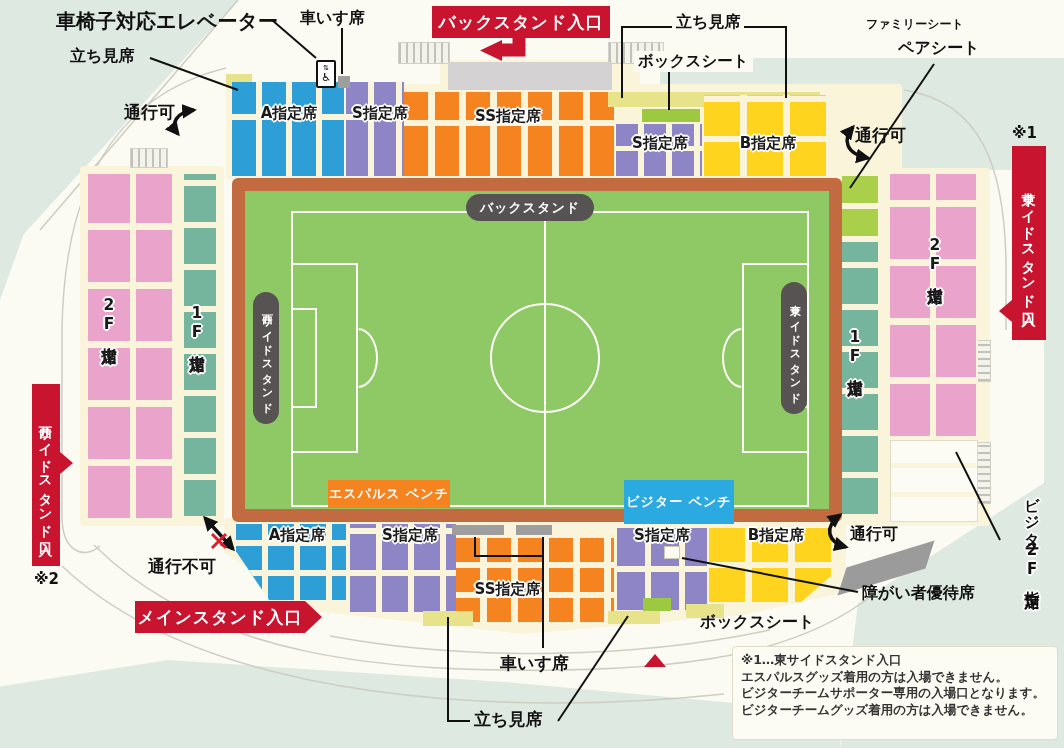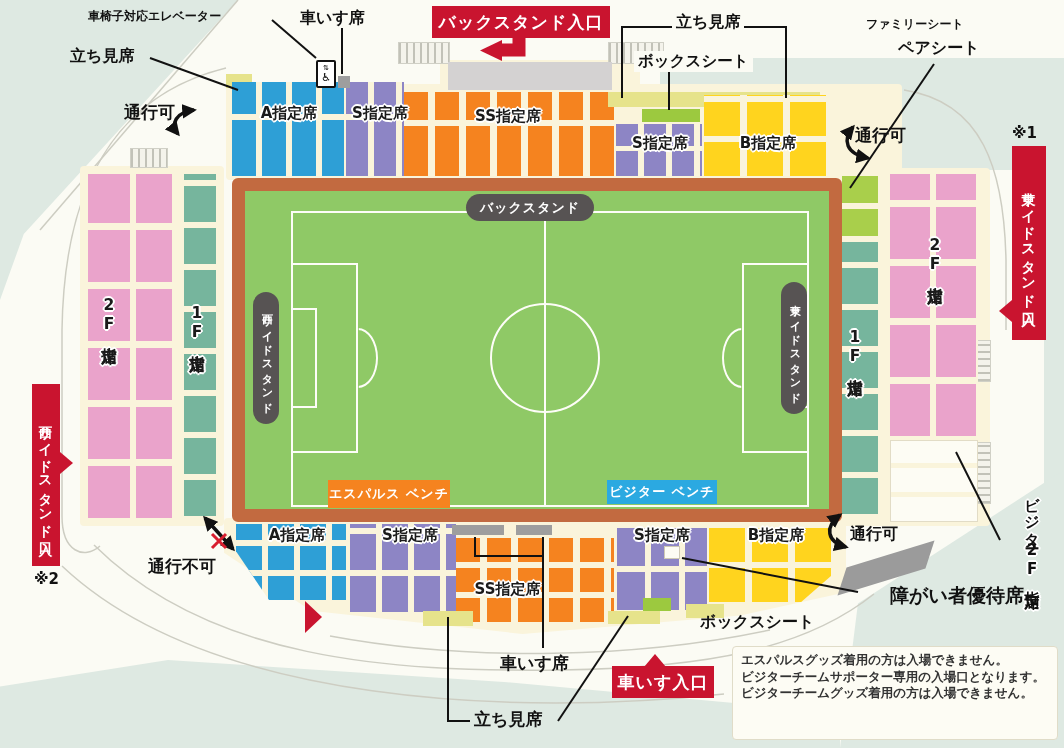--- a/index.html
+++ b/index.html
@@ -99,21 +99,21 @@
     </div>
   <div class="pill vt" style="left:253px;top:292px;width:26px;height:132px;font-size:11px;letter-spacing:2px">
       <span>西サイドスタンド</span>
     </div>
   <div class="pill vt" style="left:781px;top:282px;width:26px;height:132px;font-size:11px;letter-spacing:2px">
       <span>東サイドスタンド</span>
     </div>
   <div class="bench" style="left:328px;top:480px;width:122px;height:28px;background:#F5831F">
       <span>エスパルス ベンチ</span>
     </div>
-  <div class="bench" style="left:607px;top:480px;width:110px;height:24px;background:#2BA9E1">
+  <div class="bench" style="left:624px;top:480px;width:110px;height:44px;background:#2BA9E1">
       <span>ビジター ベンチ</span>
     </div>
 
   <div class="cream" style="left:80px;top:166px;width:144px;height:360px"></div>
   <div class="blk grid" style="--c:#EAA3CB;--rh:52px;--rg:7px;--cw:42px;--cg:6px;left:88px;top:174px;width:84px;height:344px"></div>
   <div class="blk rows" style="--c:#76B59D;--rh:36px;--rg:6px;left:184px;top:174px;width:32px;height:342px"></div>
   <div class="slabel halo vt" style="left:98px;top:296px;font-size:15.5px">2F指定席</div>
   <div class="slabel halo vt" style="left:186px;top:304px;font-size:15.5px">1F指定席</div>
 
   <div class="banner vt" style="left:32px;top:384px;width:28px;height:182px;font-size:13.5px">
@@ -156,43 +156,44 @@
 
   <div class="slabel halo" style="left:252px;top:526px;width:90px">A指定席</div>
   <div class="slabel halo" style="left:368px;top:526px;width:84px">S指定席</div>
   <div class="slabel halo" style="left:455px;top:580px;width:105px">SS指定席</div>
   <div class="slabel halo" style="left:620px;top:526px;width:84px">S指定席</div>
   <div class="slabel halo" style="left:730px;top:526px;width:92px">B指定席</div>
 
   <div class="banner" style="left:432px;top:6px;width:178px;height:32px;font-size:17px">
       <span>バックスタンド入口</span>
     </div>
+  <div class="banner" style="left:135px;top:601px;width:170px;height:32px;font-size:17px">
+      <span>メインスタンド入口</span>
+    </div>
   <div class="tri" style="left:305px;top:601px;border-top:16px solid transparent;border-bottom:16px solid transparent;border-left:17px solid #C9142F"></div>
-  <div class="banner" style="left:612px;top:666px;width:102px;height:32px;font-size:17px">
-      <span>車いす入口</span>
-    </div>
   <div class="tri" style="left:644px;top:654px;border-left:11px solid transparent;border-right:11px solid transparent;border-bottom:13px solid #C9142F"></div>
 
-  <div class="ann" style="left:88px;top:8px;font-size:12px">車椅子対応エレベーター</div>
+  <div class="ann" style="left:56px;top:8px;font-size:20px">車椅子対応エレベーター</div>
   <div class="ann" style="left:300px;top:8px;font-size:16px">車いす席</div>
   <div class="ann" style="left:70px;top:46px;font-size:16px">立ち見席</div>
   <div class="ann annbg" style="left:672px;top:12px;font-size:16px">立ち見席</div>
   <div class="ann annbg" style="left:634px;top:51px;font-size:15.5px">ボックスシート</div>
   <div class="ann" style="left:866px;top:16px;font-size:12px">ファミリーシート</div>
   <div class="ann" style="left:898px;top:38px;font-size:16px">ペアシート</div>
   <div class="ann" style="left:124px;top:101px;font-size:17px">通行可</div>
   <div class="ann" style="left:855px;top:124px;font-size:17px">通行可</div>
   <div class="ann" style="left:850px;top:524px;font-size:16px">通行可</div>
   <div class="ann" style="left:148px;top:555px;font-size:17px">通行不可</div>
   <div class="ann" style="left:500px;top:652px;font-size:17px">車いす席</div>
   <div class="ann" style="left:474px;top:708px;font-size:17px">立ち見席</div>
   <div class="ann" style="left:700px;top:612px;font-size:16px">ボックスシート</div>
-  <div class="ann" style="left:890px;top:583px;font-size:19px">障がい者優待席</div>
+  <div class="ann" style="left:862px;top:583px;font-size:16px">障がい者優待席</div>
 
   <div class="notebox">
+    <div>※1…東サイドスタンド入口</div>
     <div>エスパルスグッズ着用の方は入場できません。</div>
     <div>ビジターチームサポーター専用の入場口となります。</div>
     <div>ビジターチームグッズ着用の方は入場できません。</div>
   </div>
 
   <svg class="svgo" width="1064" height="748" viewBox="0 0 1064 748">
     <defs>
       <marker id="ah" viewBox="0 0 10 10" refX="8" refY="5" markerWidth="4.2" markerHeight="4.2" orient="auto-start-reverse">
         <path d="M0,0 L10,5 L0,10 z" fill="#111"></path>
       </marker>

